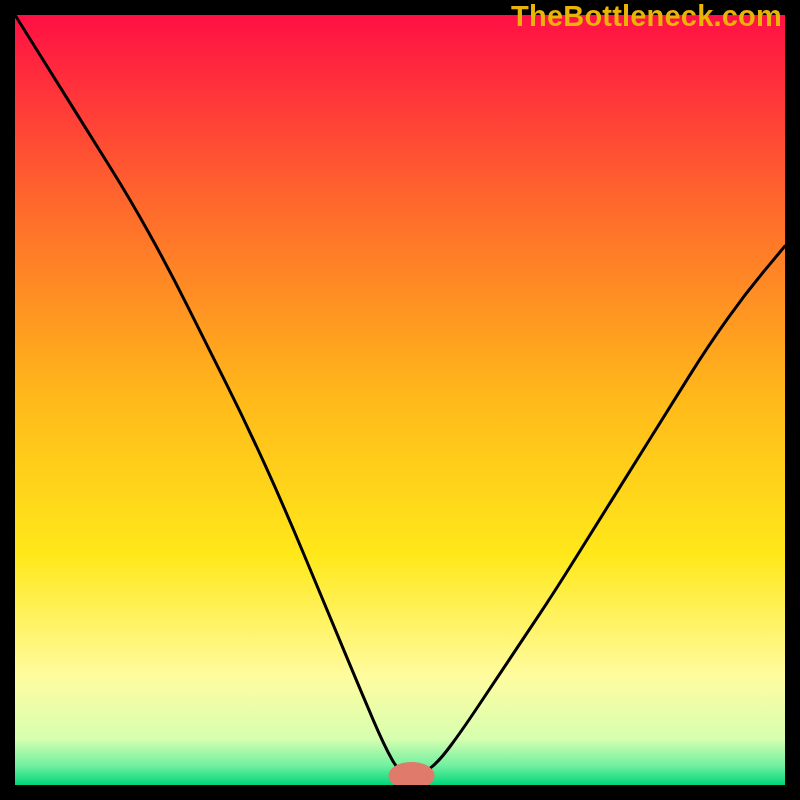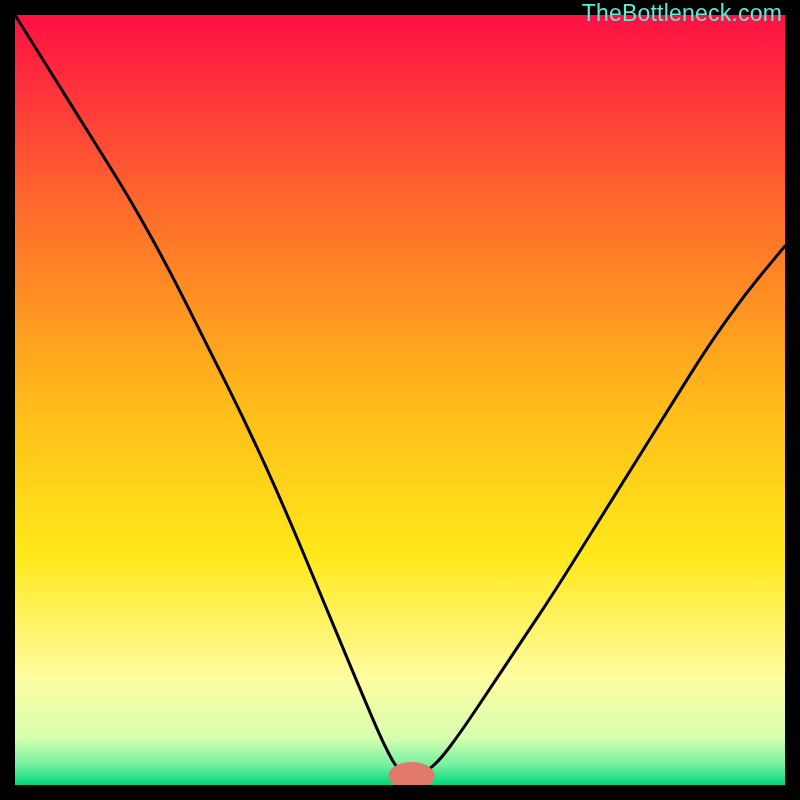--- a/index.html
+++ b/index.html
@@ -21,23 +21,23 @@
     position: absolute;
     left: 15px;
     top: 15px;
     width: 770px;
     height: 770px;
   }
   .watermark {
     position: absolute;
     top: 0px;
     right: 18px;
-    color: #5eead4;
-    font-size: 23px;
-    font-weight: 400;
+    color: #eab308;
+    font-size: 29px;
+    font-weight: 700;
     letter-spacing: 0.2px;
     z-index: 20;
     user-select: none;
   }
   svg {
     display: block;
   }
 </style>
 </head>
 <body>

